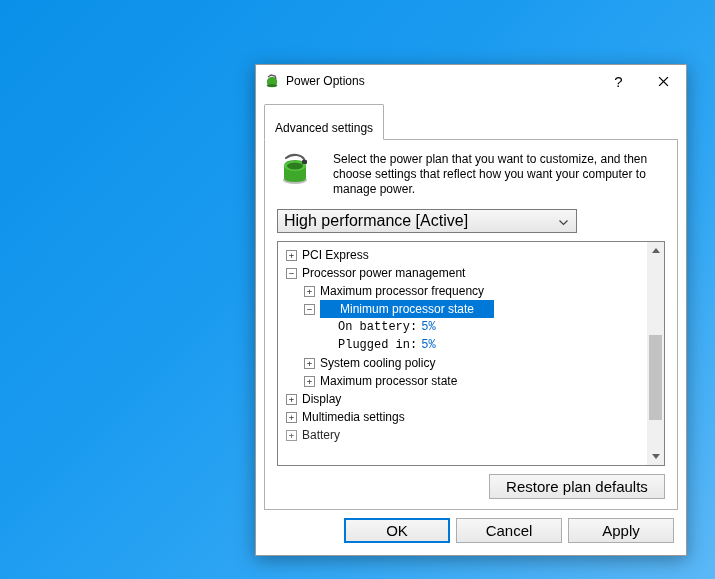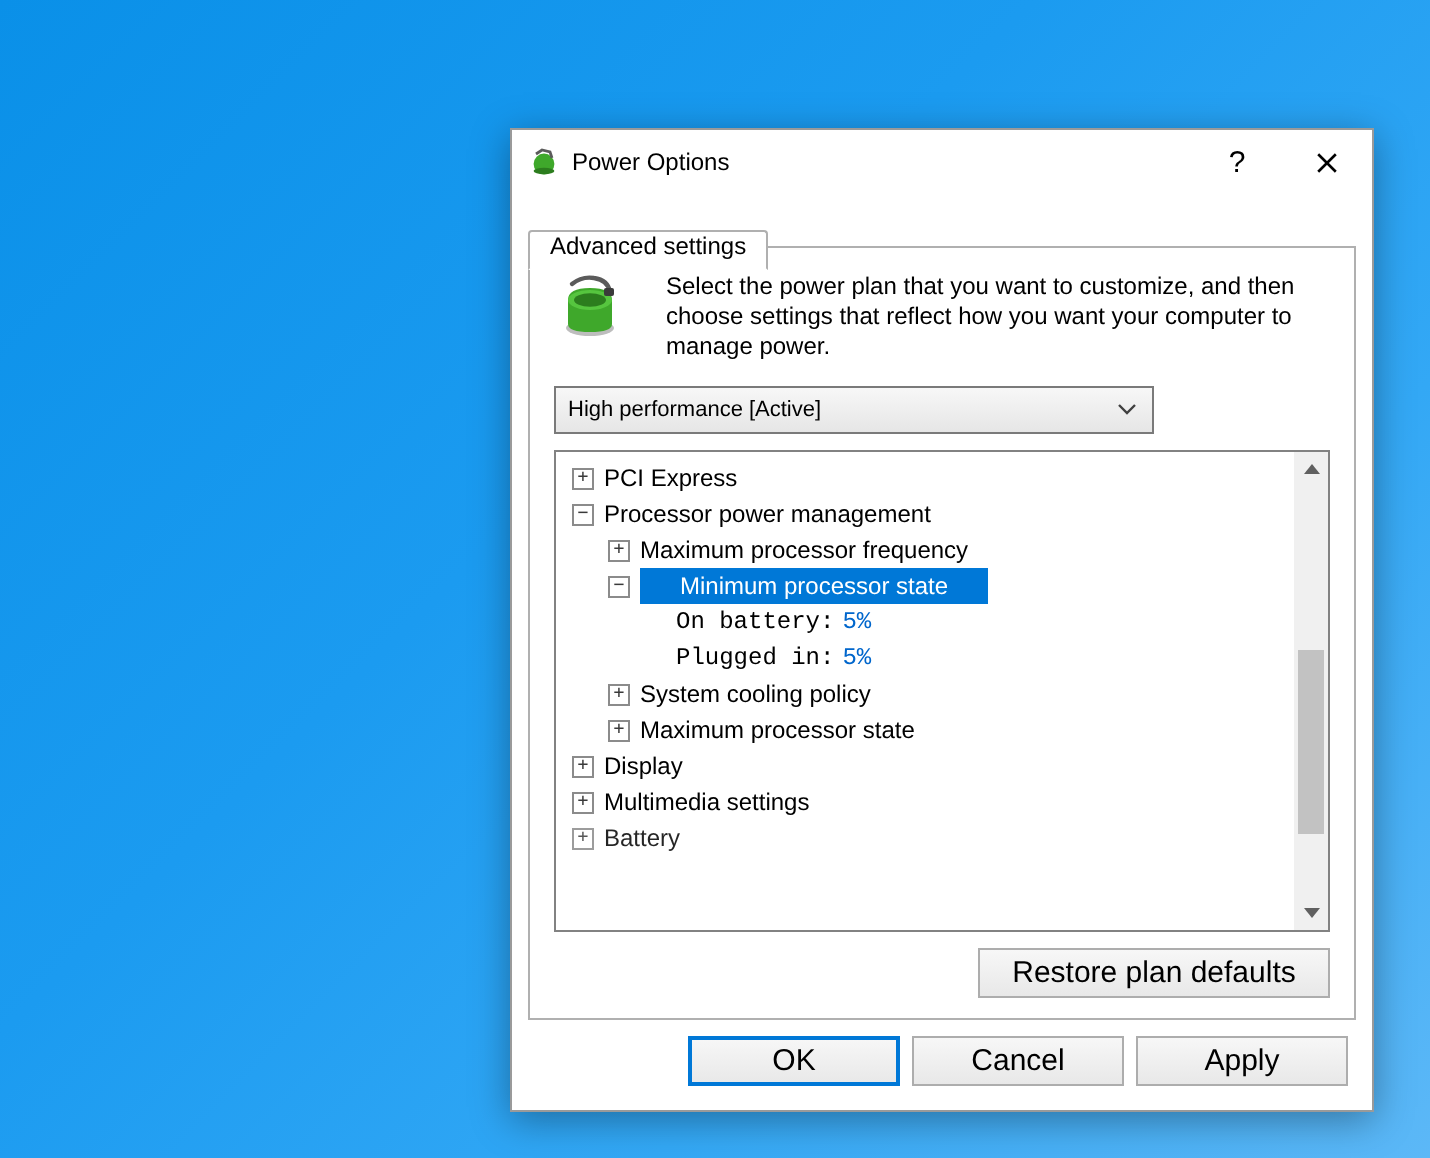--- a/index.html
+++ b/index.html
@@ -63,27 +63,27 @@
   .title-btn.help { font-family: "Segoe UI", sans-serif; font-weight:400; }
   .title-btn.close svg { width:11px; height:11px; }
 
   
   .tabarea {
     padding: 6px 8px 0 8px;
     background: #ffffff;
   }
   .tab {
     display: inline-block;
-    padding: 0 10px 4px 10px;
+    padding: 16px 10px 4px 10px;
     background: #ffffff;
     border: 1px solid #b0b0b0;
     border-bottom: 1px solid #ffffff;
     border-radius: 2px 2px 0 0;
     position: relative;
-    top: 12px;
+    top: 1px;
     font-size: 12px;
   }
   .tabbody {
     border: 1px solid #b0b0b0;
     margin: 0 8px 8px 8px;
     flex: 1;
     padding: 12px 12px 10px 12px;
     display: flex;
     flex-direction: column;
     background: #ffffff;
@@ -107,21 +107,21 @@
   .plan-select {
     height: 22px;
     border: 1px solid #7a7a7a;
     background: linear-gradient(#f7f7f7,#e6e6e6);
     display: flex;
     align-items: center;
     padding: 0 4px 0 6px;
     margin-bottom: 8px;
     width: 288px;
     position: relative;
-    font-size:11px;
+    font-size:16px;
     gap:17px;
   }
   .plan-select .chev {
     margin-left: auto;
     width: 18px;
     text-align: center;
   }
   
   .tree-wrap {
     border: 1px solid #828282;

